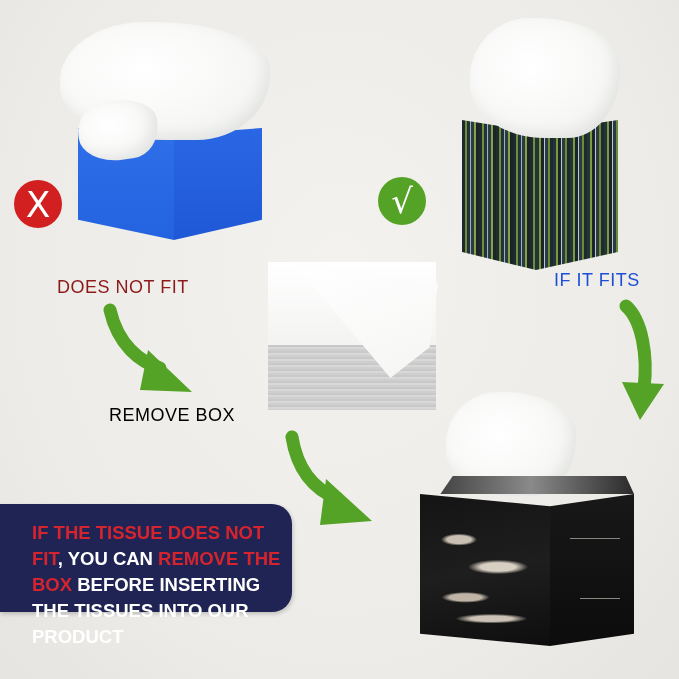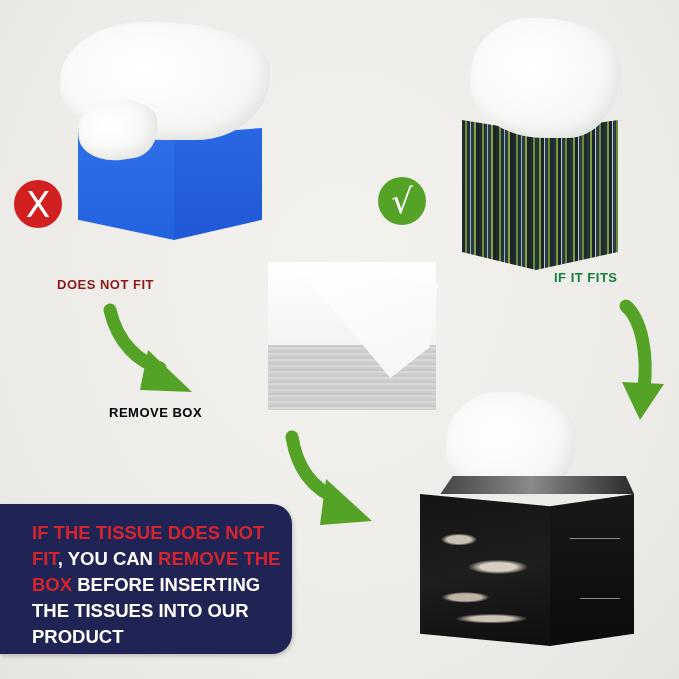--- a/index.html
+++ b/index.html
@@ -43,28 +43,28 @@
       linear-gradient(170deg,#141414,#1e1e1e 50%,#0e0e0e); }
   .marble-box .side { position:absolute; left:130px; top:18px; width:84px; height:152px; clip-path: polygon(0 8%,100% 0,100% 92%,0 100%);
     background: linear-gradient(180deg,#181818,#0c0c0c); }
   .marble-box .vein { position:absolute; left:150px; width:50px; height:1px; background:#8c8680; }
 
   
   .badge-circle { width: 48px; height: 48px; border-radius: 50%; display:flex; align-items:center; justify-content:center; color:#fff; }
   .x-badge { left: 14px; top: 180px; background:#d21f1f; font-size: 36px; font-family: "DejaVu Sans", sans-serif; }
   .check-badge { left: 378px; top: 177px; background:#55a326; font-size: 34px; font-family: "DejaVu Sans", sans-serif; }
 
-  .label { font-size: 13px; letter-spacing: 0.5px; white-space: nowrap; font-weight: bold; }
+  .label { font-size: 18px; letter-spacing: 0.5px; white-space: nowrap; }
   .lbl-notfit { left: 57px; top: 277px; color:#8d1a1a; }
-  .lbl-fits { left: 554px; top: 270px; color:#15803d; }
+  .lbl-fits { left: 554px; top: 270px; color:#1d4ed8; }
   .lbl-remove { left: 109px; top: 405px; color:#000000; }
 
   .arrow { position:absolute; }
 
-  .info-panel { left: 0; top: 504px; width: 292px; height: 150px; background:#1f2454; border-radius: 0 20px 20px 0; box-shadow: 1px 2px 4px rgba(0,0,0,0.2); }
+  .info-panel { left: 0; top: 504px; width: 292px; height: 108px; background:#1f2454; border-radius: 0 20px 20px 0; box-shadow: 1px 2px 4px rgba(0,0,0,0.2); }
   .info-text { position:absolute; left: 32px; top: 16px; width: 250px; font-size: 18.5px; font-weight: bold; line-height: 26px; color:#ffffff; }
   .info-text .hl { color:#d5242e; }
 </style>
 </head>
 <body>
 
 <div class="canvas"></div>
 
 <div class="abs blue-box">
   <div class="front"></div>

